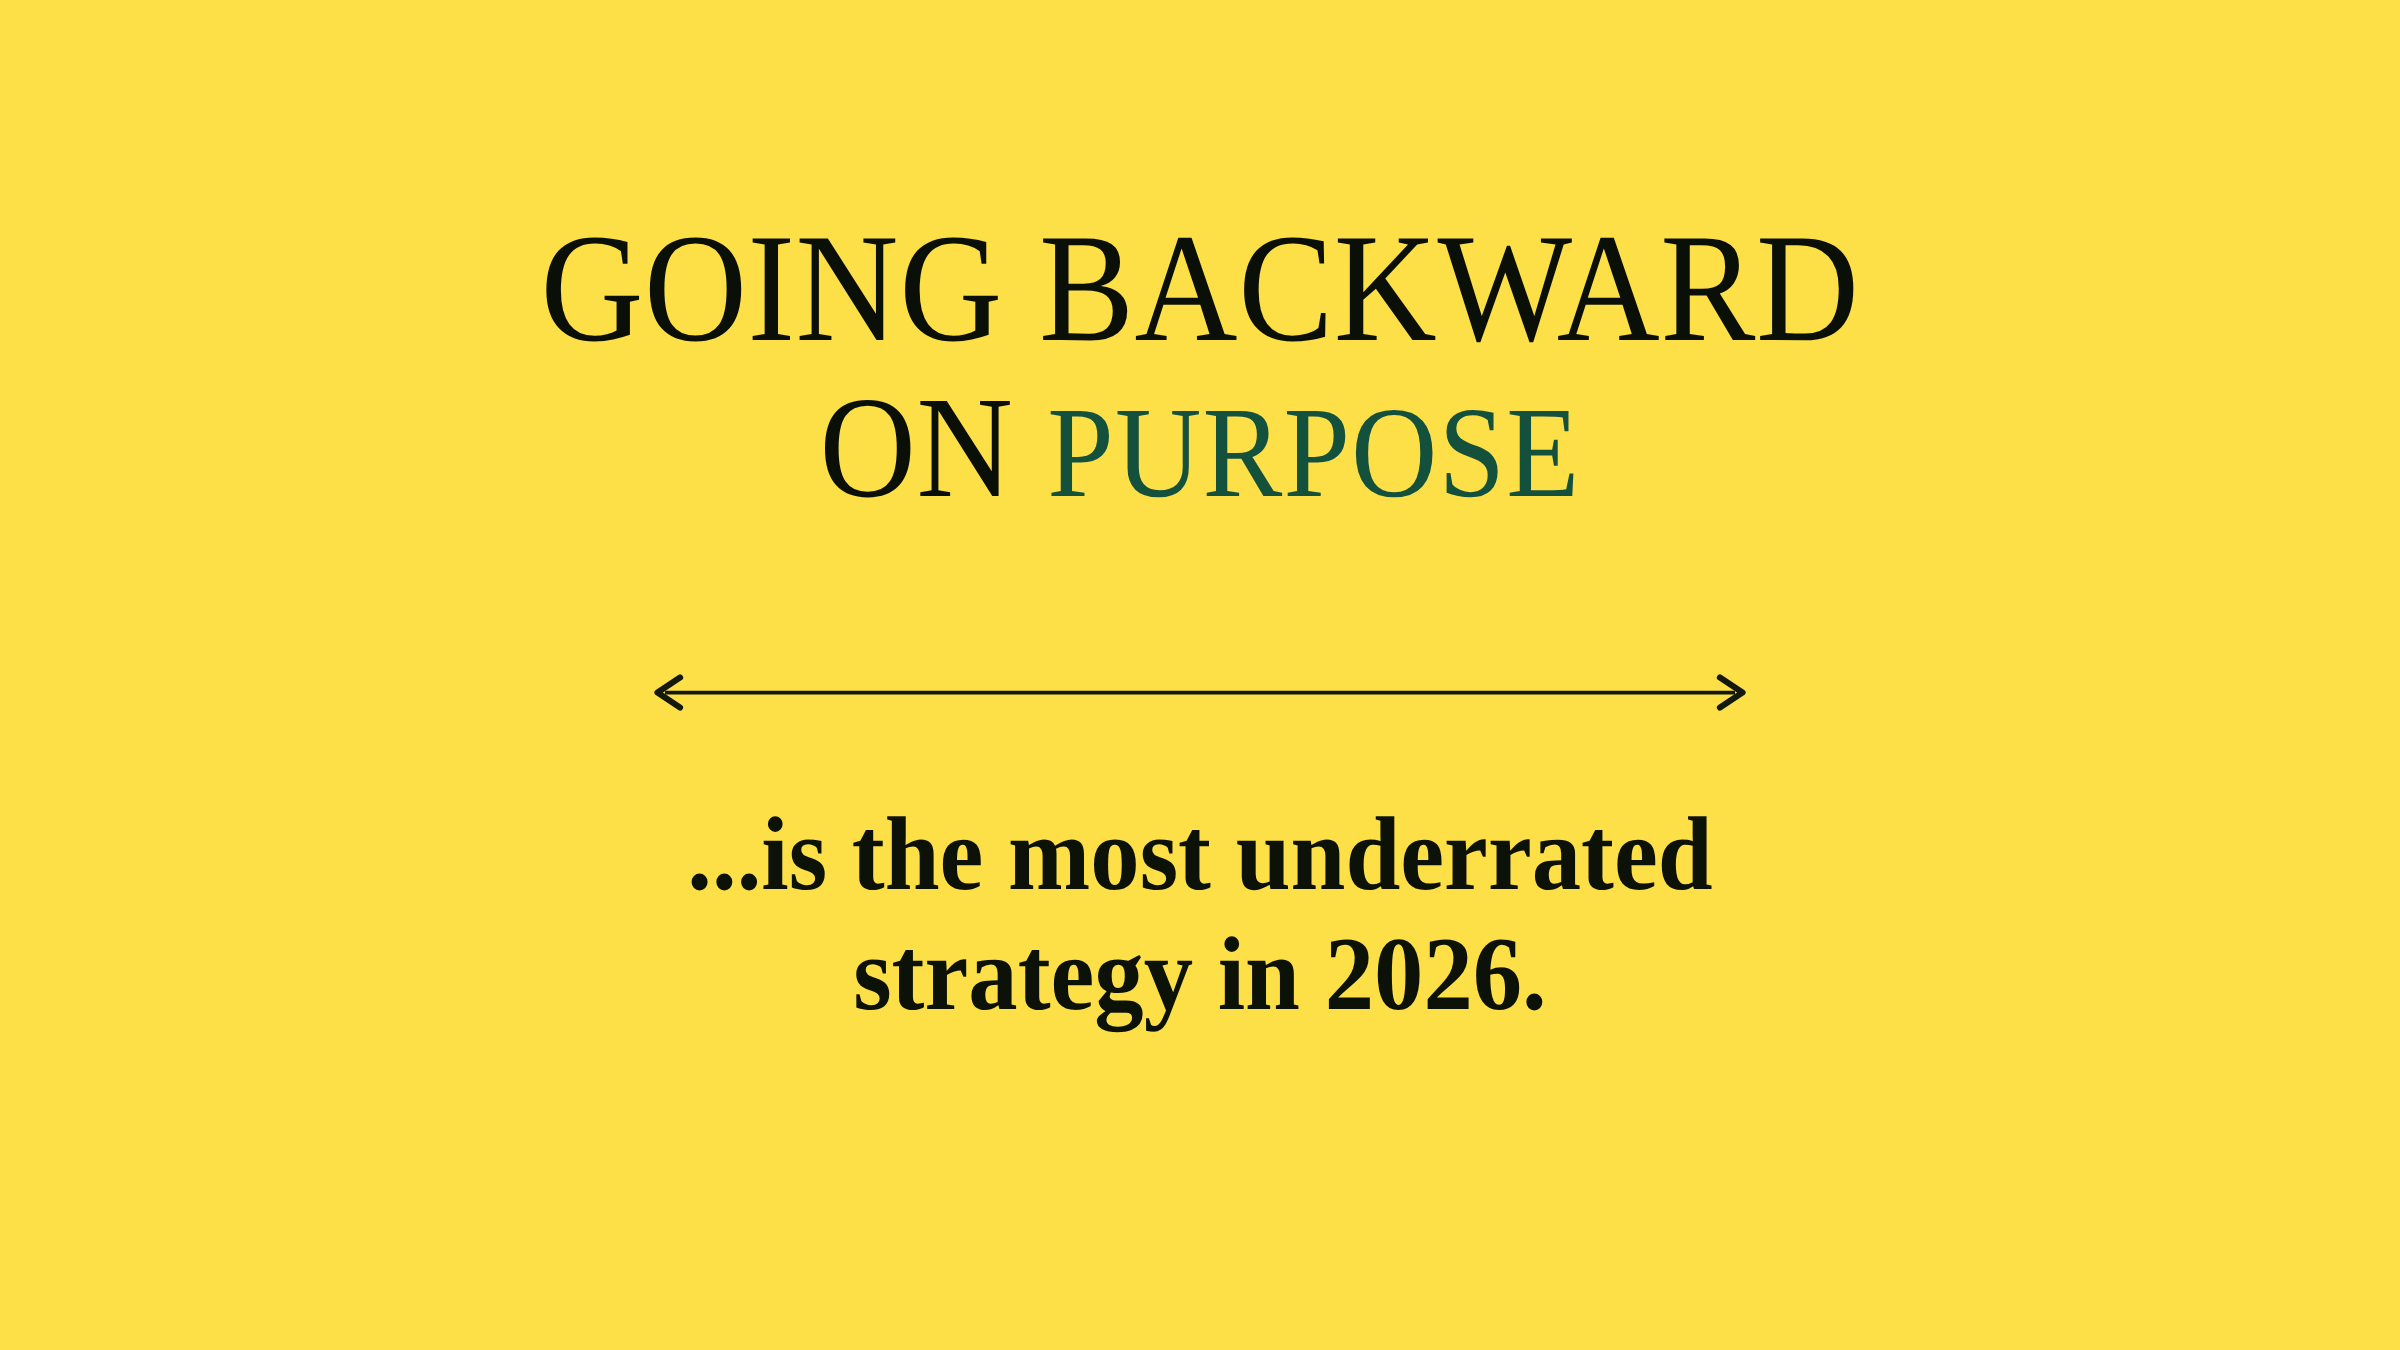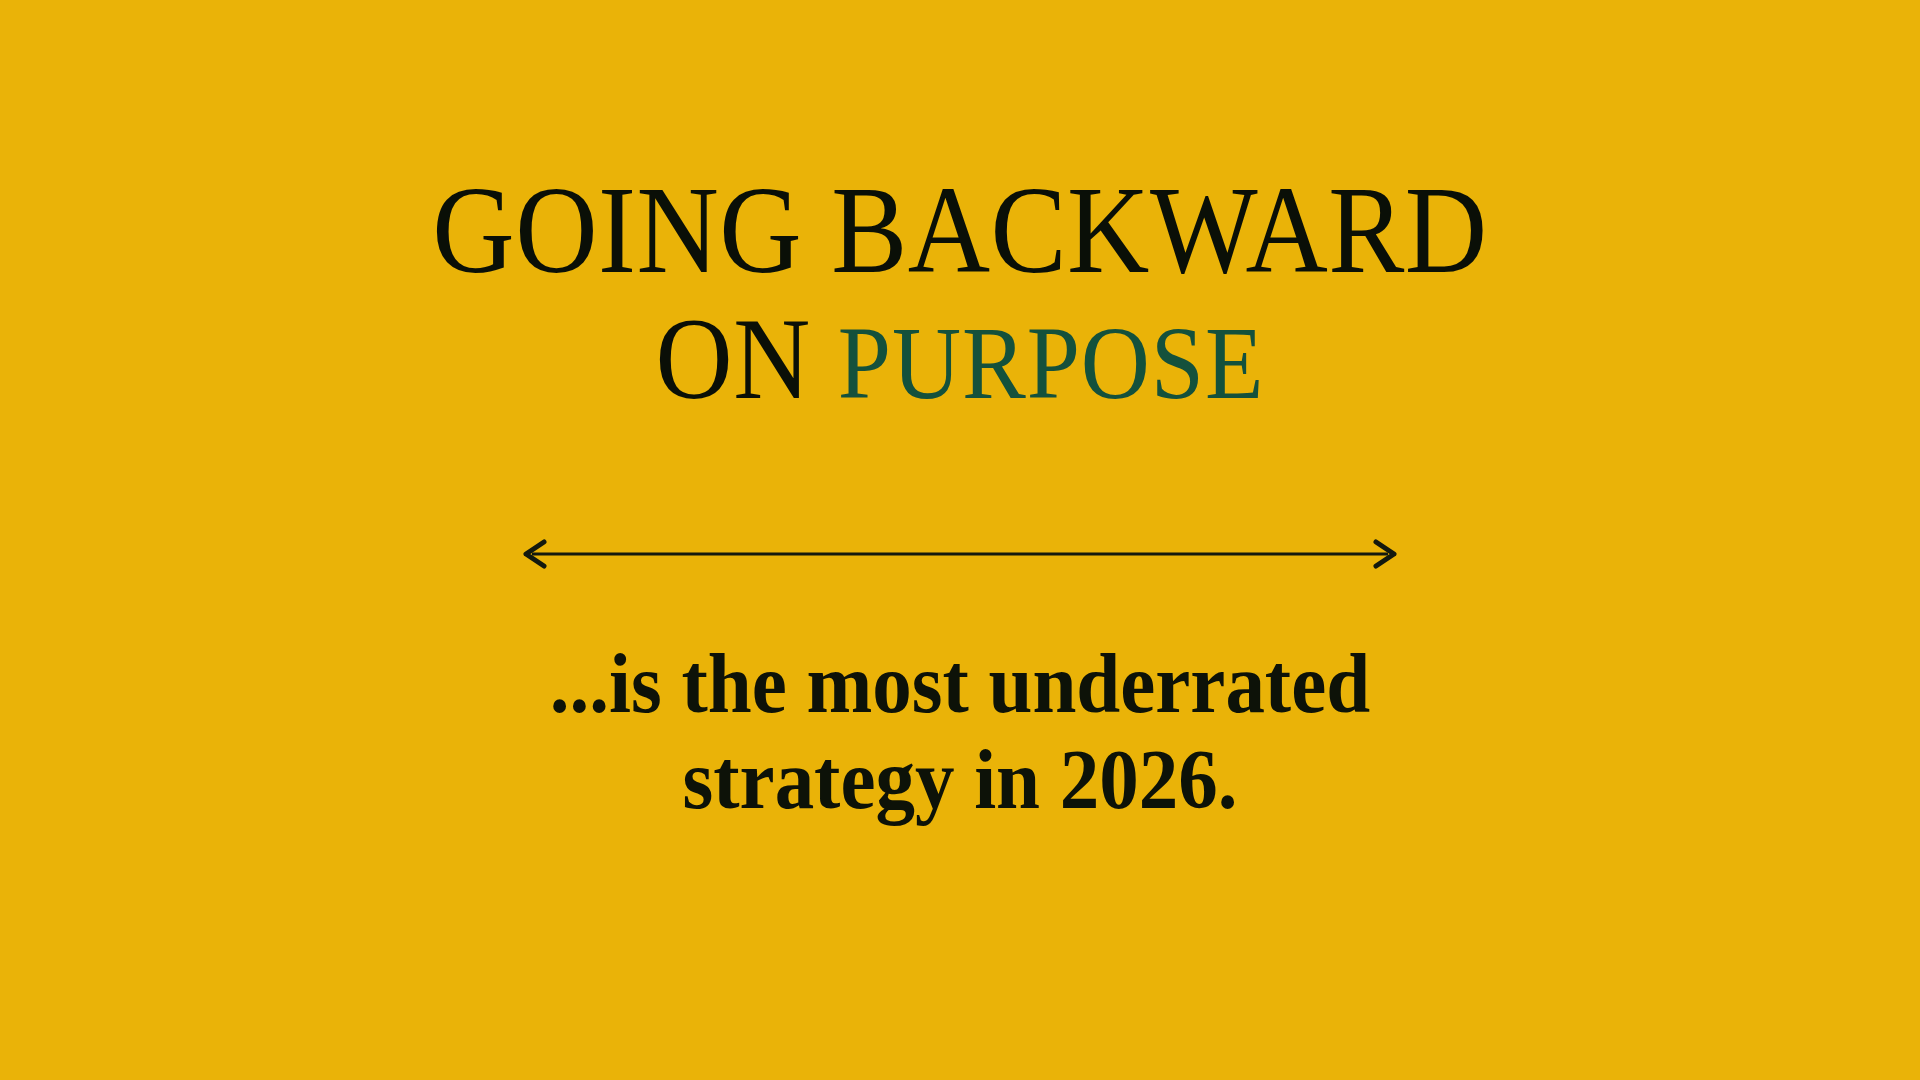--- a/index.html
+++ b/index.html
@@ -13,21 +13,21 @@
     overflow: hidden;
     background: #f4fbe4;
     font-family: "Liberation Serif", "DejaVu Serif", serif;
     -webkit-font-smoothing: antialiased;
   }
 
   .slide {
     position: relative;
     width: 1920px;
     height: 1080px;
-    background: #eab308;
+    background: #fde047;
     display: flex;
     flex-direction: column;
     align-items: center;
     justify-content: flex-start;
     box-sizing: border-box;
   }
 
   
   .headline {
     width: 1500px;

